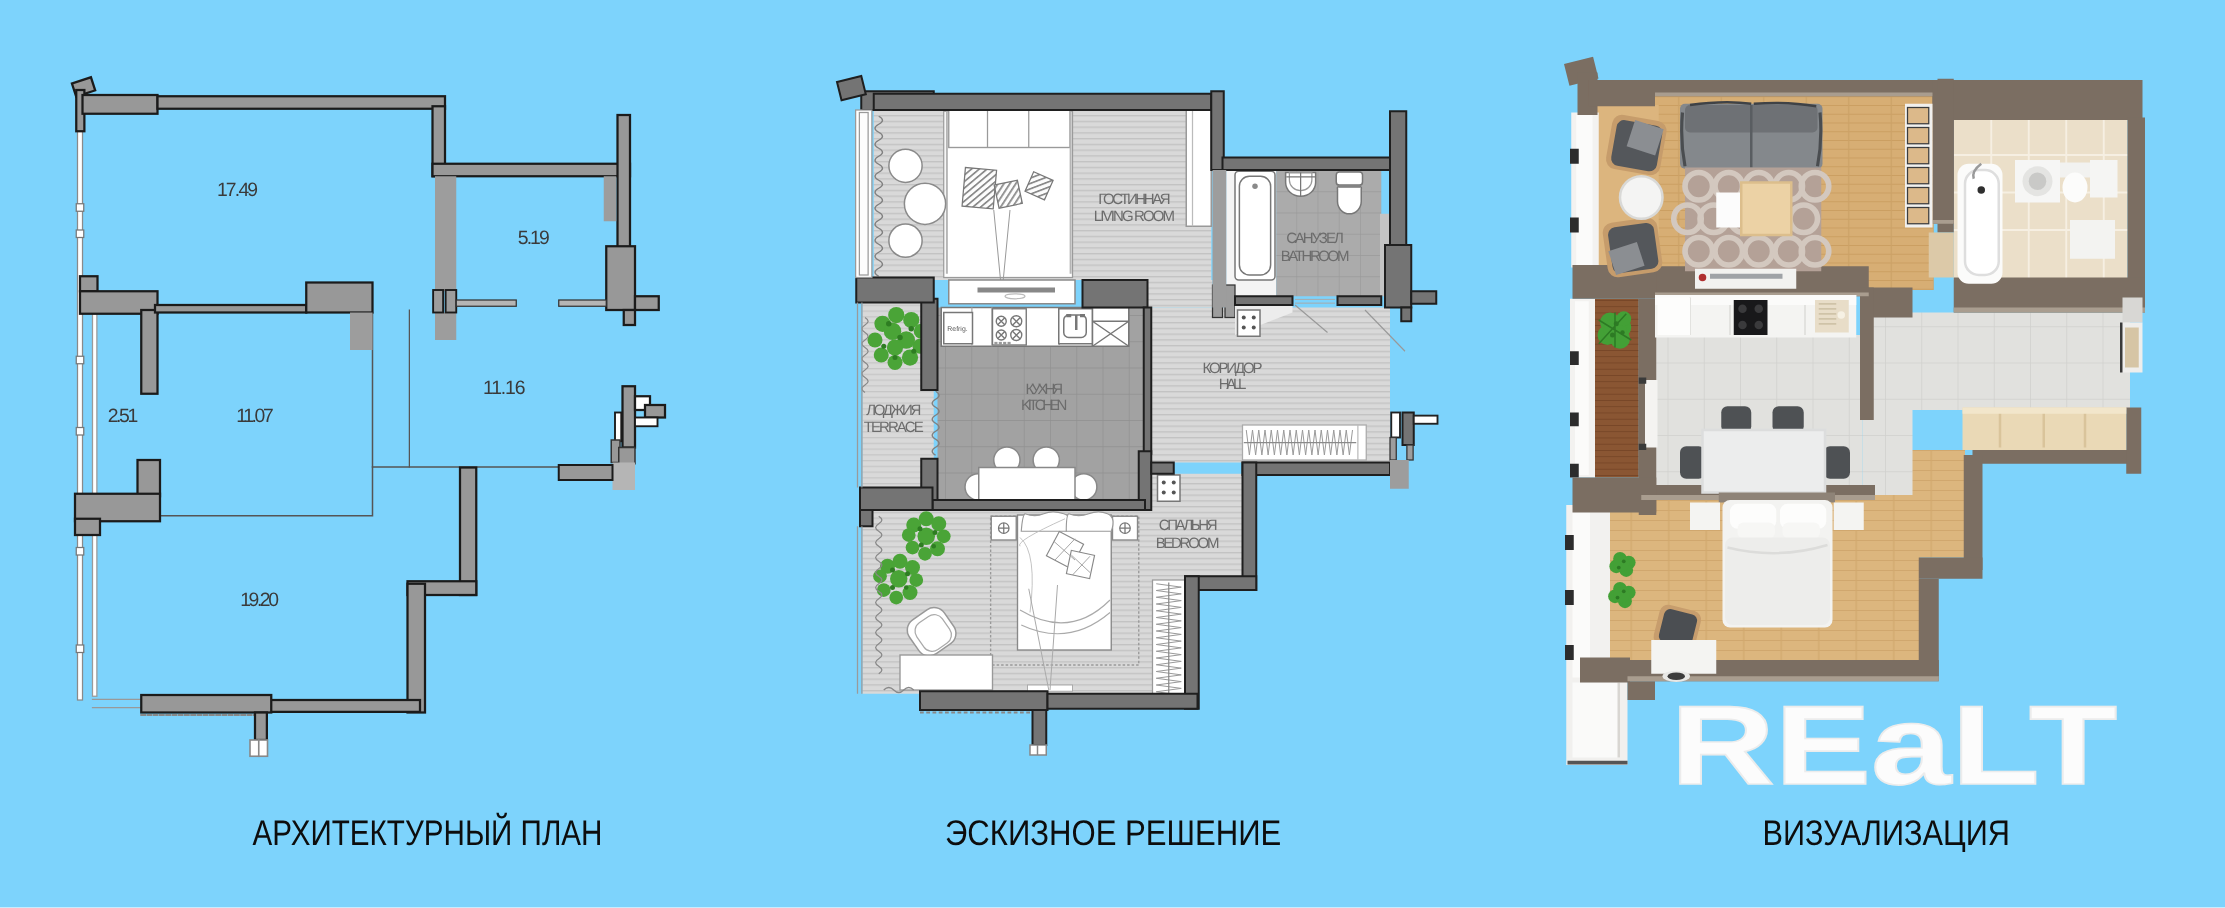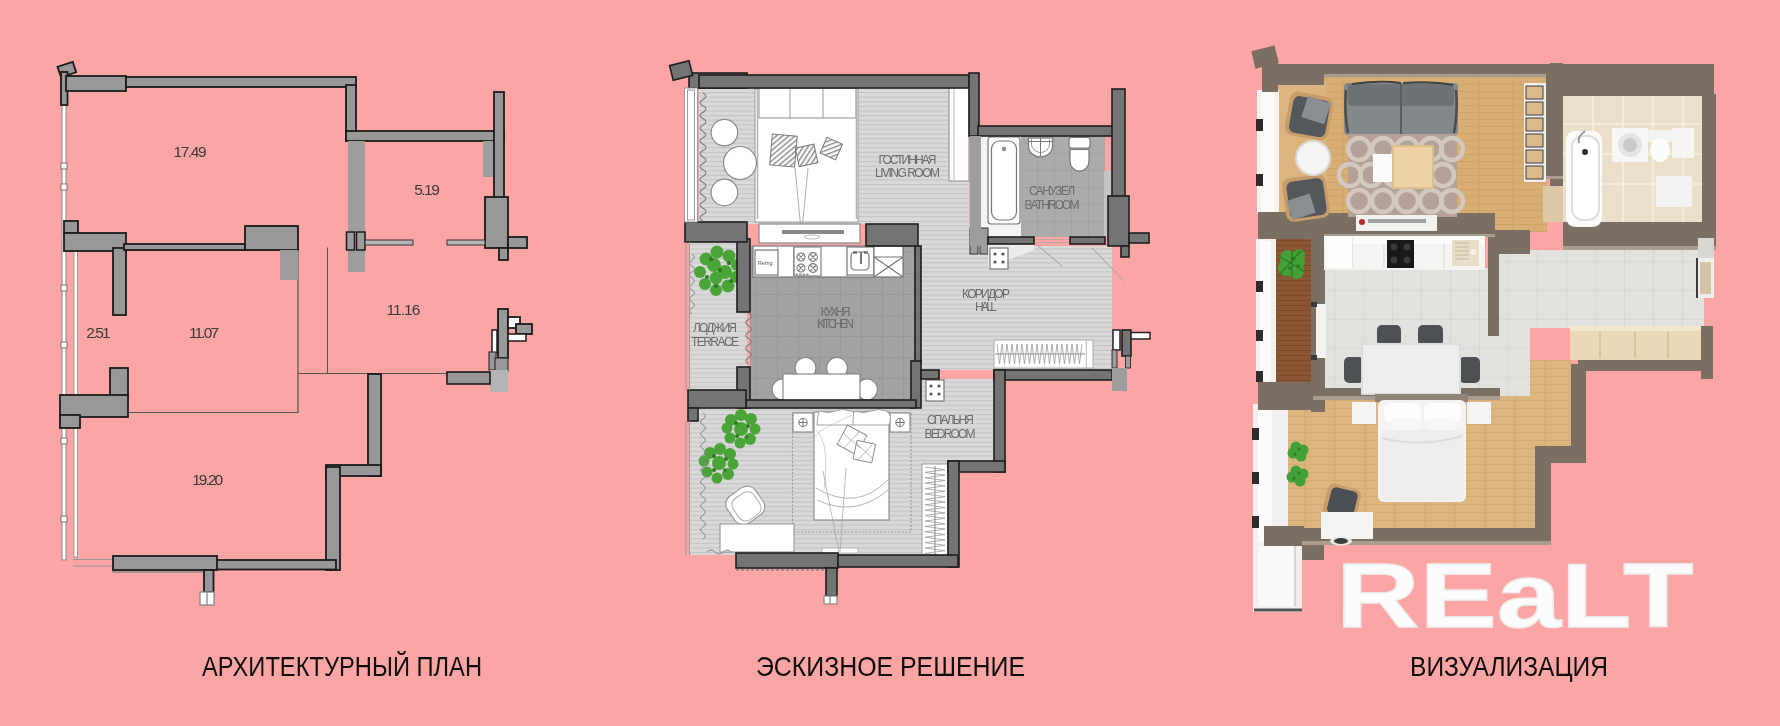--- a/index.html
+++ b/index.html
@@ -1,16 +1,16 @@
 <!DOCTYPE html>
 <html><head>
 <meta charset="utf-8">
 <style>
 html,body{margin:0;padding:0;background:#fff;font-family:"Liberation Sans",sans-serif;}
-#page{width:1780px;height:726px;position:relative;background:#fca5a5;overflow:hidden;text-align:right;}
+#page{width:1780px;height:726px;position:relative;background:#7dd3fc;overflow:hidden;text-align:right;}
 svg{display:block}
 </style>
 </head>
 <body>
 <div id="page">
 <svg width="1780" height="726" viewBox="0 0 1780 726">
 <defs>
 <pattern id="fstripe" width="6" height="4.6" patternUnits="userSpaceOnUse">
 <rect width="6" height="4.6" fill="#d9d9d9"></rect>
           <rect y="0" width="6" height="1.1" fill="#c3c3c3"></rect>

